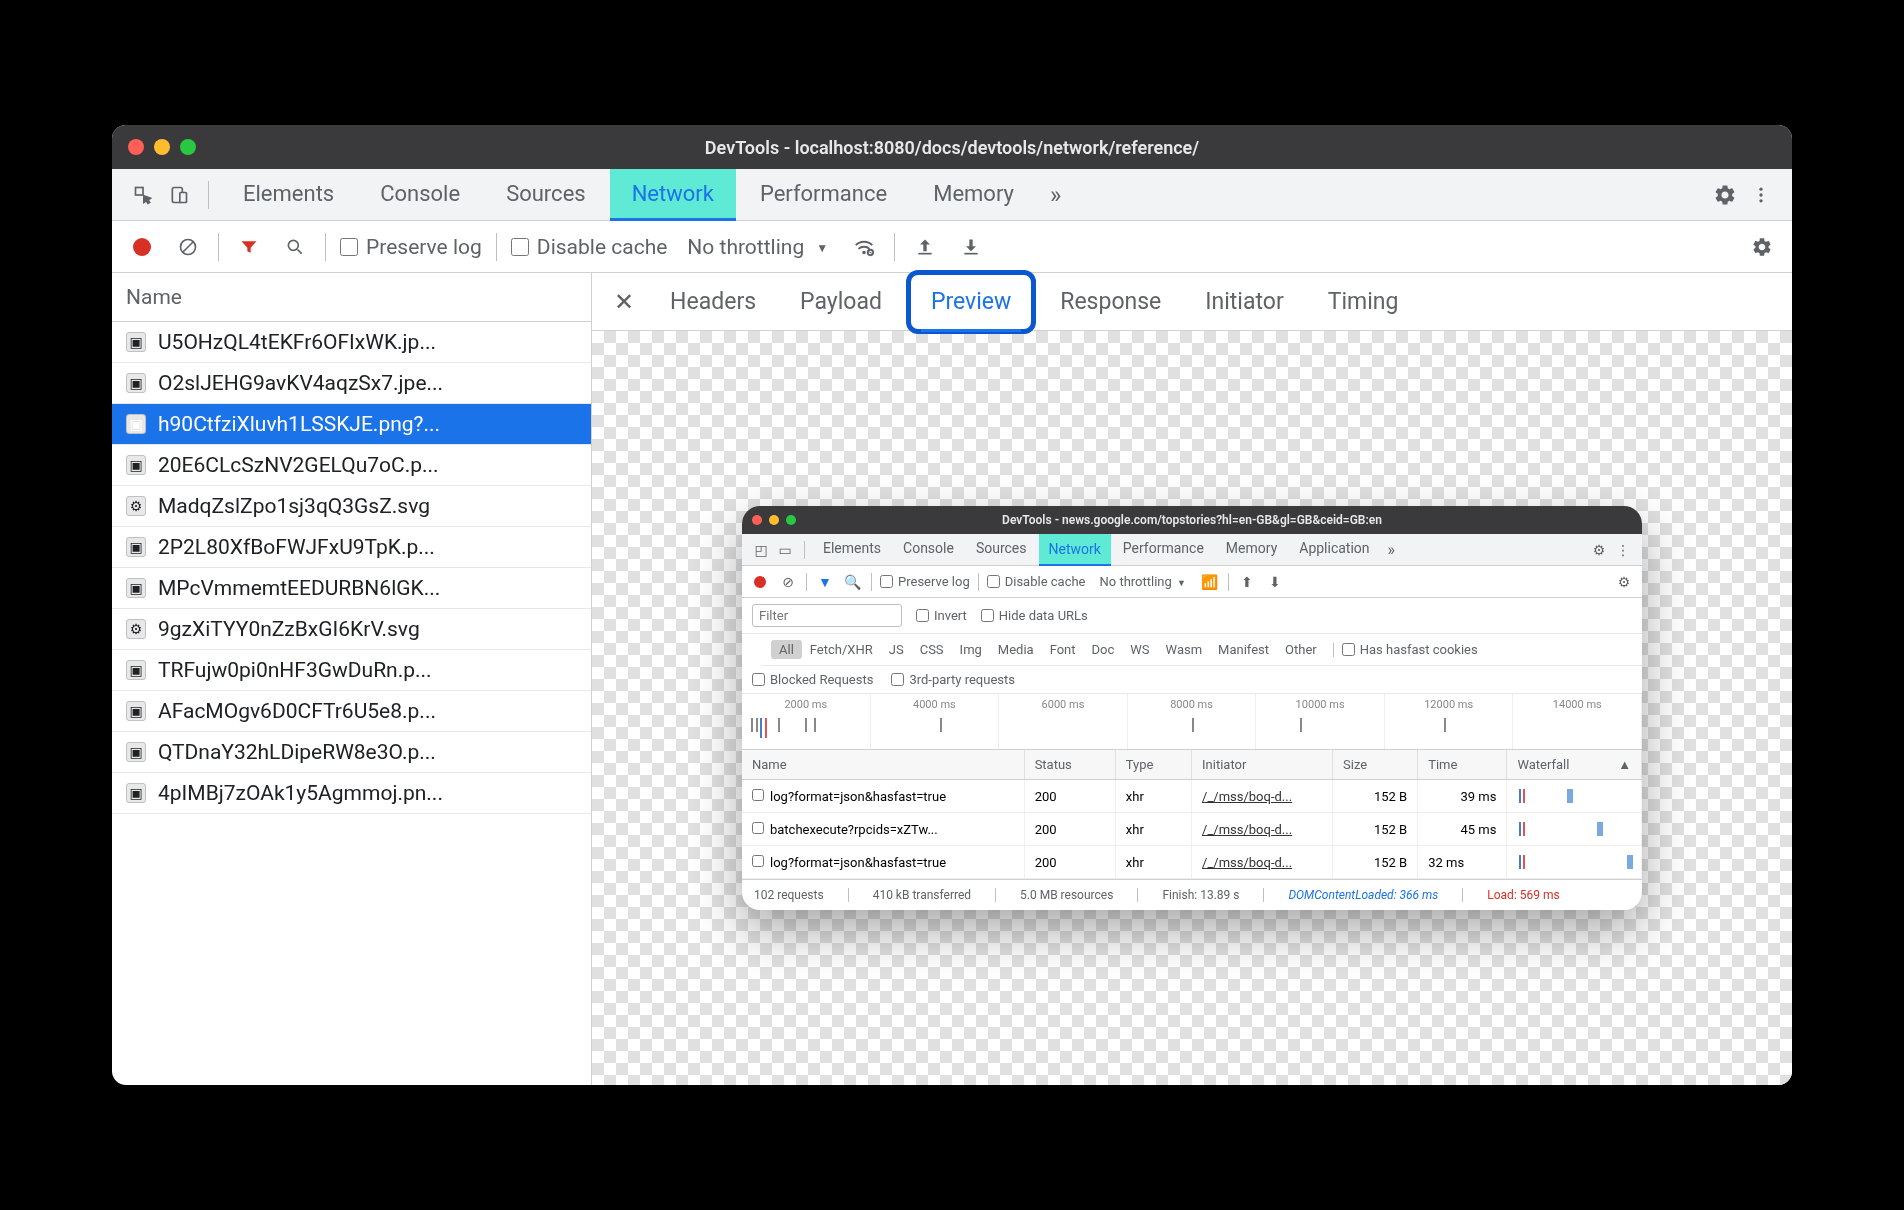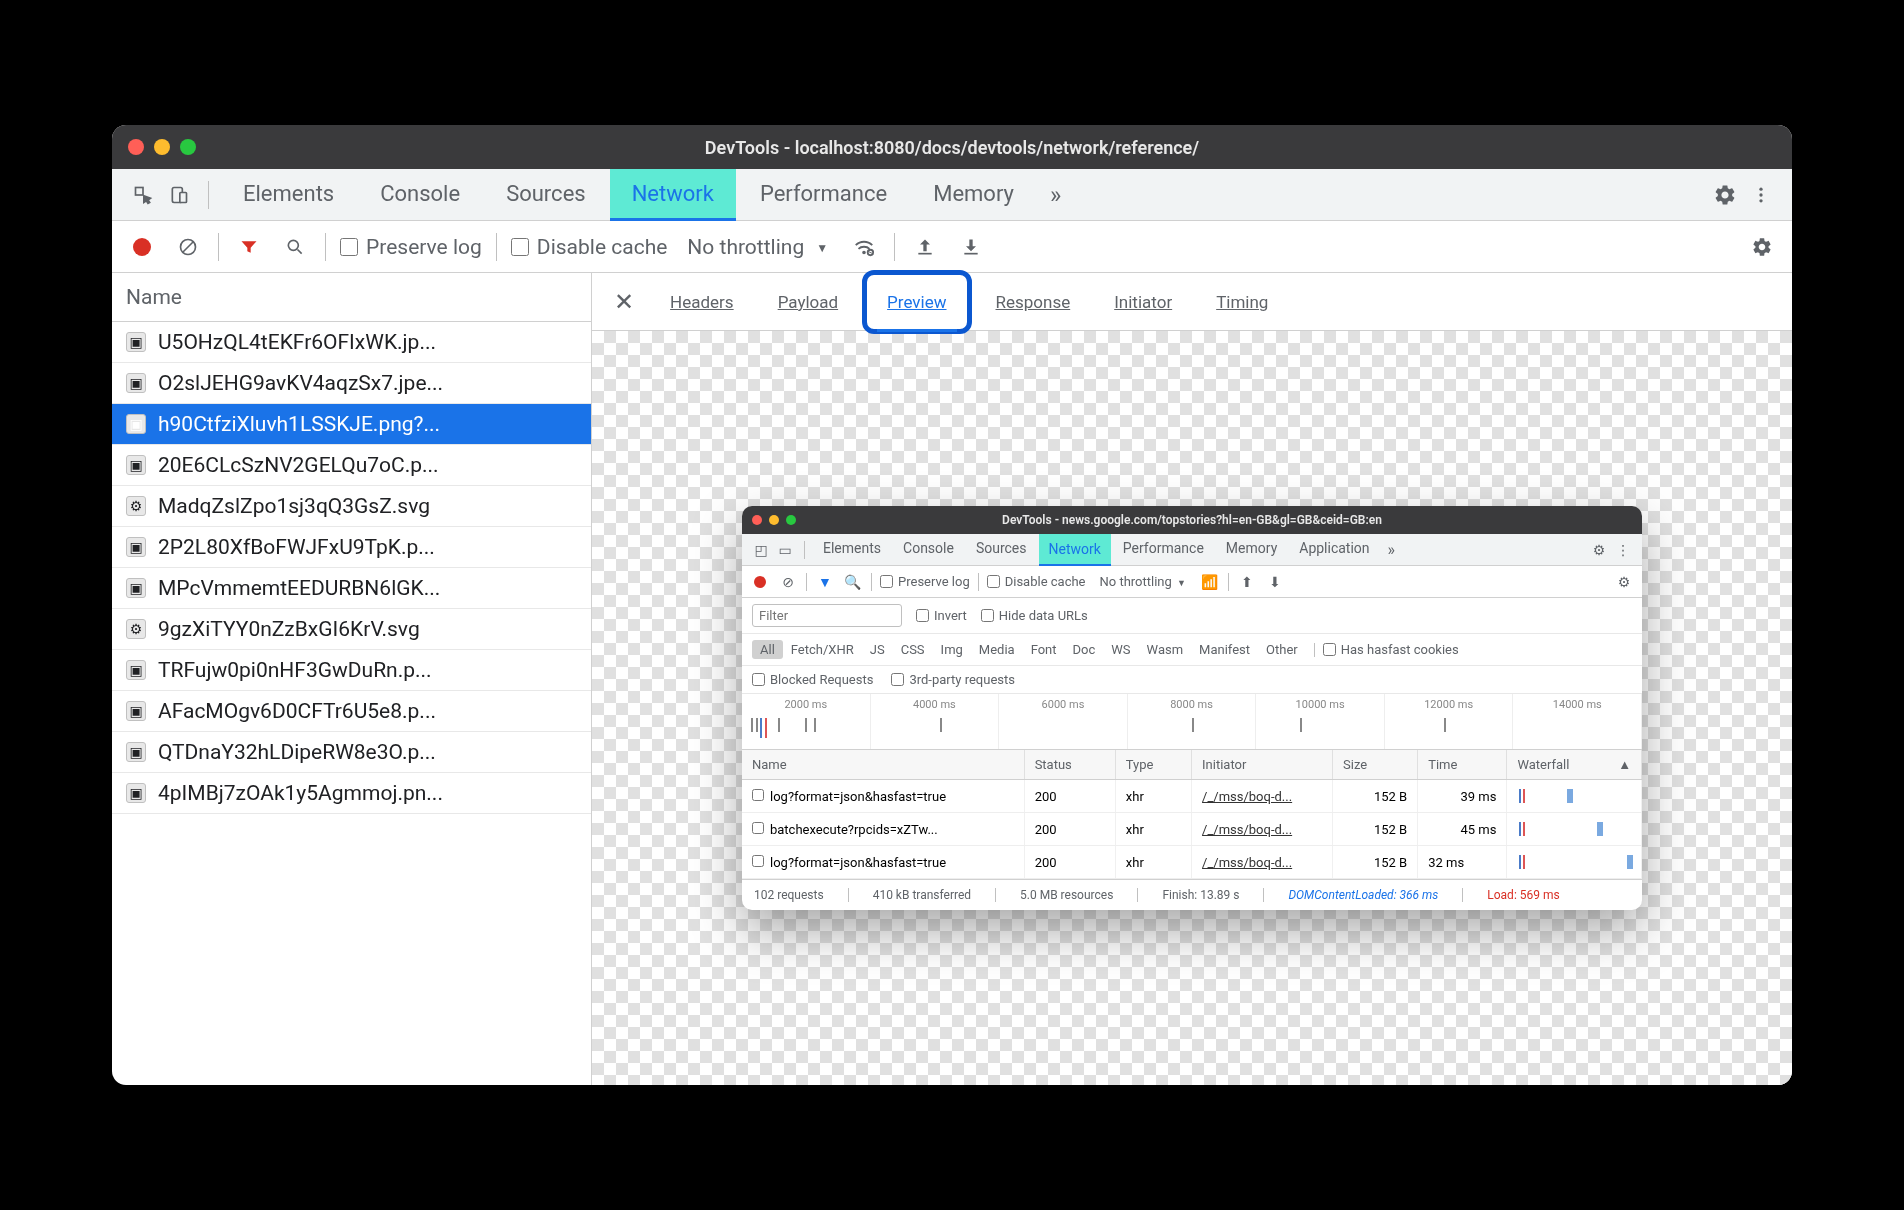--- a/index.html
+++ b/index.html
@@ -230,25 +230,24 @@
       font-size: 24px;
       color: #5f6368;
       padding: 0 12px;
       cursor: pointer;
     }
     .dtab {
       padding: 0 20px;
       height: 46px;
       display: flex;
       align-items: center;
-      font-size: 17px;
+      font-size: 23px;
       color: #5f6368;
       cursor: pointer;
       border-radius: 4px;
-      text-decoration: underline;
     }
     .dtab.preview-hl {
       border: 5px solid #0b57d0;
       border-radius: 12px;
       height: 64px;
       color: #1a73e8;
       position: relative;
     }
     .dtab.preview-hl::after {
       content: "";
@@ -271,21 +270,21 @@
       background-color: #fff;
       display: flex;
       align-items: center;
       justify-content: center;
       padding: 30px;
       overflow: hidden;
     }
     .inner-window {
       width: 900px;
       background: #fff;
-      border-radius: 10px;
+      border-radius: 18px;
       box-shadow: 0 20px 50px rgba(0,0,0,0.35);
       overflow: hidden;
       display: flex;
       flex-direction: column;
       font-size: 14px;
     }
     .inner-titlebar {
       background: #3a3a3c;
       height: 28px;
       display: flex;
@@ -369,20 +368,21 @@
     }
     .inner-typefilter {
       display: flex;
       align-items: center;
       flex-wrap: wrap;
       gap: 2px 0;
       padding: 6px 10px;
       border-bottom: 1px solid #e8e8e8;
       font-size: 13px;
       color: #5f6368;
+      margin-left: 19px;
     }
     .type-chip {
       padding: 2px 8px;
       cursor: pointer;
     }
     .type-chip.selected {
       background: #d0d0d0;
       border-radius: 3px;
     }
     .inner-blockedrow {

